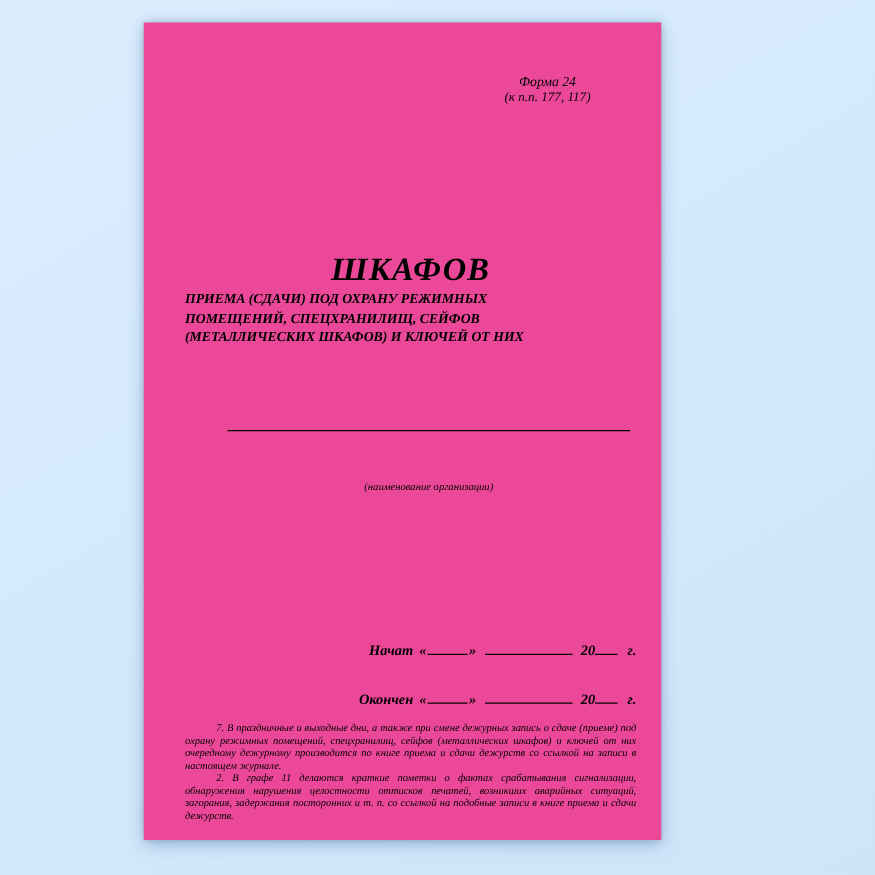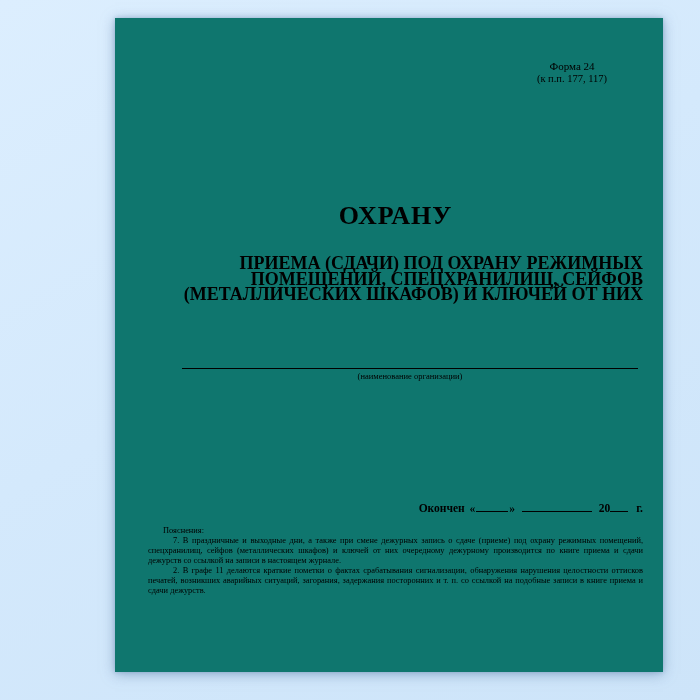--- a/index.html
+++ b/index.html
@@ -6,23 +6,24 @@
   html, body { width: 700px; height: 700px; overflow: hidden; }
   body {
     font-family: "Liberation Serif", "DejaVu Serif", serif;
     background: linear-gradient(150deg, #dceefe 0%, #d4e9fc 45%, #cde4f9 100%);
     position: relative;
     color: #000;
   }
   .page {
     position: absolute;
     left: 115px; top: 18px;
-    width: 548px; height: 654px;
-    background: #0f766e;
+    width: 414px; height: 654px;
+    background: #ec4899;
     box-shadow: 0 2px 12px rgba(105, 140, 178, 0.65), 0 0 4px rgba(120, 150, 185, 0.45);
+    font-style: italic;
   }
   .content {
     position: relative;
     height: 100%;
     padding: 0 20px 0 33px;
   }
   
   .form-ref {
     width: 142px;
     margin: 42px 0 0 auto;
@@ -40,33 +41,33 @@
   
   .title {
     margin-top: 116px;
     text-align: center;
     font-size: 26px;
     line-height: 30px;
     font-weight: bold;
     letter-spacing: 1px;
   }
   .subtitle {
-    margin-top: 25px;
-    text-align: right;
-    font-size: 18px;
+    margin-top: 1px;
+    text-align: left;
+    font-size: 11px;
     line-height: 15.5px;
     font-weight: bold;
     white-space: pre-line;
   }
   
   .org {
     margin: 65px 5px 0 34px;
   }
   .org .rule { border-top: 1px solid #000; height: 0; }
-  .org .cap { text-align: center; font-size: 8.5px; line-height: 10px; padding-top: 2px; }
+  .org .cap { text-align: center; font-size: 8.5px; line-height: 10px; padding-top: 2px; margin-top: 37px; }
   
   .dates { margin-top: 120px; }
   .date-row {
     text-align: right;
     font-size: 11.5px;
     line-height: 14px;
     font-weight: bold;
     white-space: nowrap;
   }
   .date-row + .date-row { margin-top: 25px; }
@@ -97,41 +98,47 @@
 
 <div class="page">
   <div class="content">
 
     <div class="form-ref">
       <div class="l1">Форма 24</div>
       <div class="l2">(к п.п. 177, 117)</div>
     </div>
 
 
-    <div class="title">ОХРАНУ</div>
+    <div class="title">ШКАФОВ</div>
 
     <div class="subtitle">ПРИЕМА (СДАЧИ) ПОД ОХРАНУ РЕЖИМНЫХ
 ПОМЕЩЕНИЙ, СПЕЦХРАНИЛИЩ, СЕЙФОВ
 (МЕТАЛЛИЧЕСКИХ ШКАФОВ) И КЛЮЧЕЙ ОТ НИХ</div>
 
     <div class="org">
       <div class="rule"></div>
       <div class="cap">(наименование организации)</div>
     </div>
 
     <div class="dates">
       <div class="date-row">
+        <span>Начат</span><span class="gap"></span>
+        <span>«</span><span class="blank b-day"></span><span>»</span><span class="gap"></span>
+        <span class="blank b-month"></span><span class="gap"></span>
+        <span>20</span><span class="blank b-year"></span><span class="gap"></span>
+        <span>г.</span>
+      </div>
+      <div class="date-row">
         <span>Окончен</span><span class="gap"></span>
         <span>«</span><span class="blank b-day"></span><span>»</span><span class="gap"></span>
         <span class="blank b-month"></span><span class="gap"></span>
         <span>20</span><span class="blank b-year"></span><span class="gap"></span>
         <span>г.</span>
       </div>
     </div>
 
     <div class="notes">
-      <div class="heading">Пояснения:</div>
       <p>7. В праздничные и выходные дни, а также при смене дежурных запись о сдаче (приеме) под охрану режимных помещений, спецхранилищ, сейфов (металлических шкафов) и ключей от них очередному дежурному производится по книге приема и сдачи дежурств со ссылкой на записи в настоящем журнале.</p>
       <p>2. В графе 11 делаются краткие пометки о фактах срабатывания сигнализации, обнаружения нарушения целостности оттисков печатей, возникших аварийных ситуаций, загорания, задержания посторонних и т. п. со ссылкой на подобные записи в книге приема и сдачи дежурств.</p>
     </div>
 
   </div>
 </div>
 
 </body></html>

